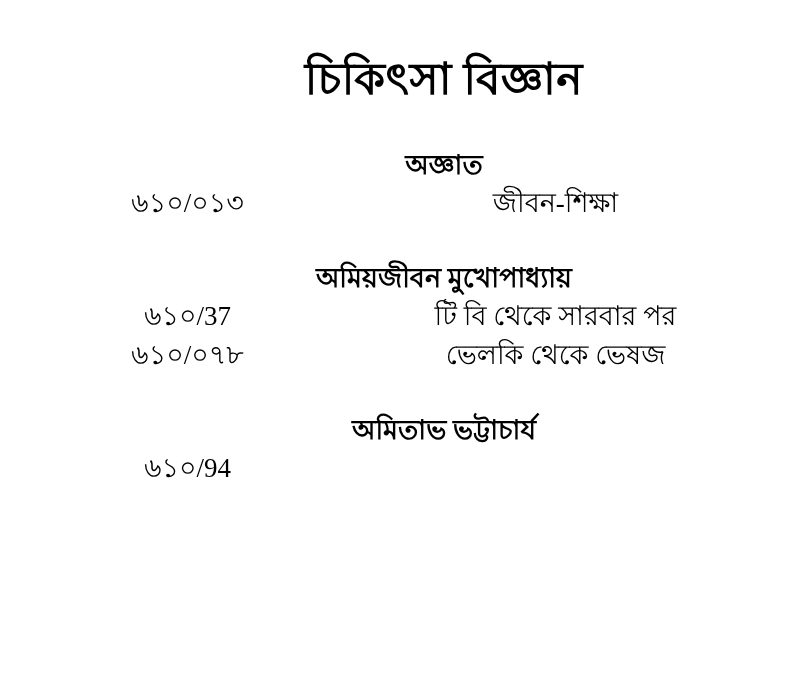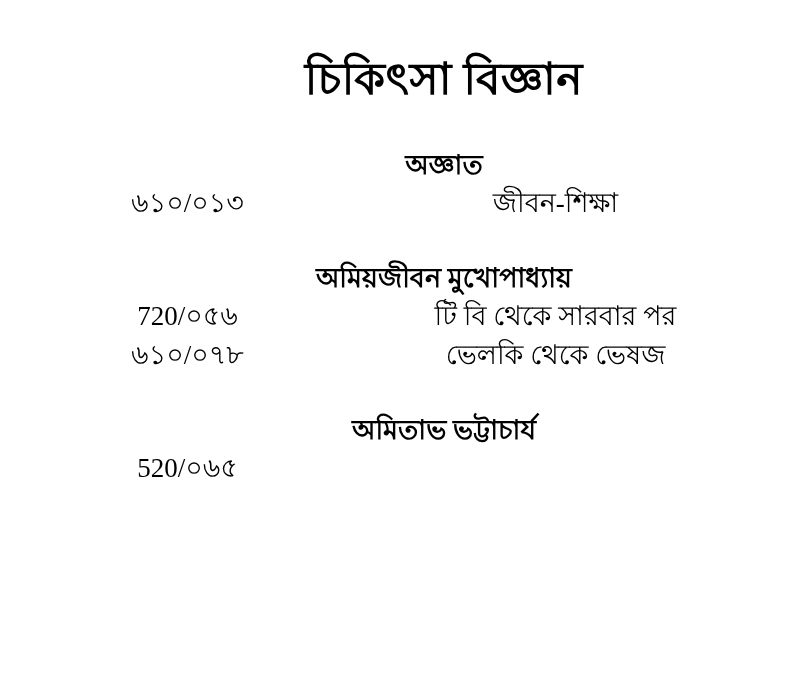--- a/index.html
+++ b/index.html
@@ -68,38 +68,38 @@
       <div class="author">অজ্ঞাত</div>
       <div class="entry">
         <span class="call-number">৬১০/০১৩</span>
         <span class="book-title">জীবন-শিক্ষা</span>
       </div>
     </div>
 
     <div class="section">
       <div class="author">অমিয়জীবন মুখোপাধ্যায়</div>
       <div class="entry">
-        <span class="call-number">720/০৫৬</span>
+        <span class="call-number">৬১০/37</span>
         <span class="book-title">টি বি থেকে সারবার পর</span>
       </div>
     </div>
 
     <div class="section">
       <div class="entry">
         <span class="call-number">৬১০/০৭৮</span>
         <span class="book-title">ভেলকি থেকে ভেষজ</span>
       </div>
     </div>
 
     <div class="section">
       <div class="author">অমিতাভ ভট্টাচার্য</div>
       <div class="entry">
       </div>
     </div>
 
     <div class="section">
       <div class="entry">
-        <span class="call-number">520/০৬৫</span>
+        <span class="call-number">৬১০/94</span>
       </div>
     </div>
 
   </div>
 </div>
 
 </body></html>

